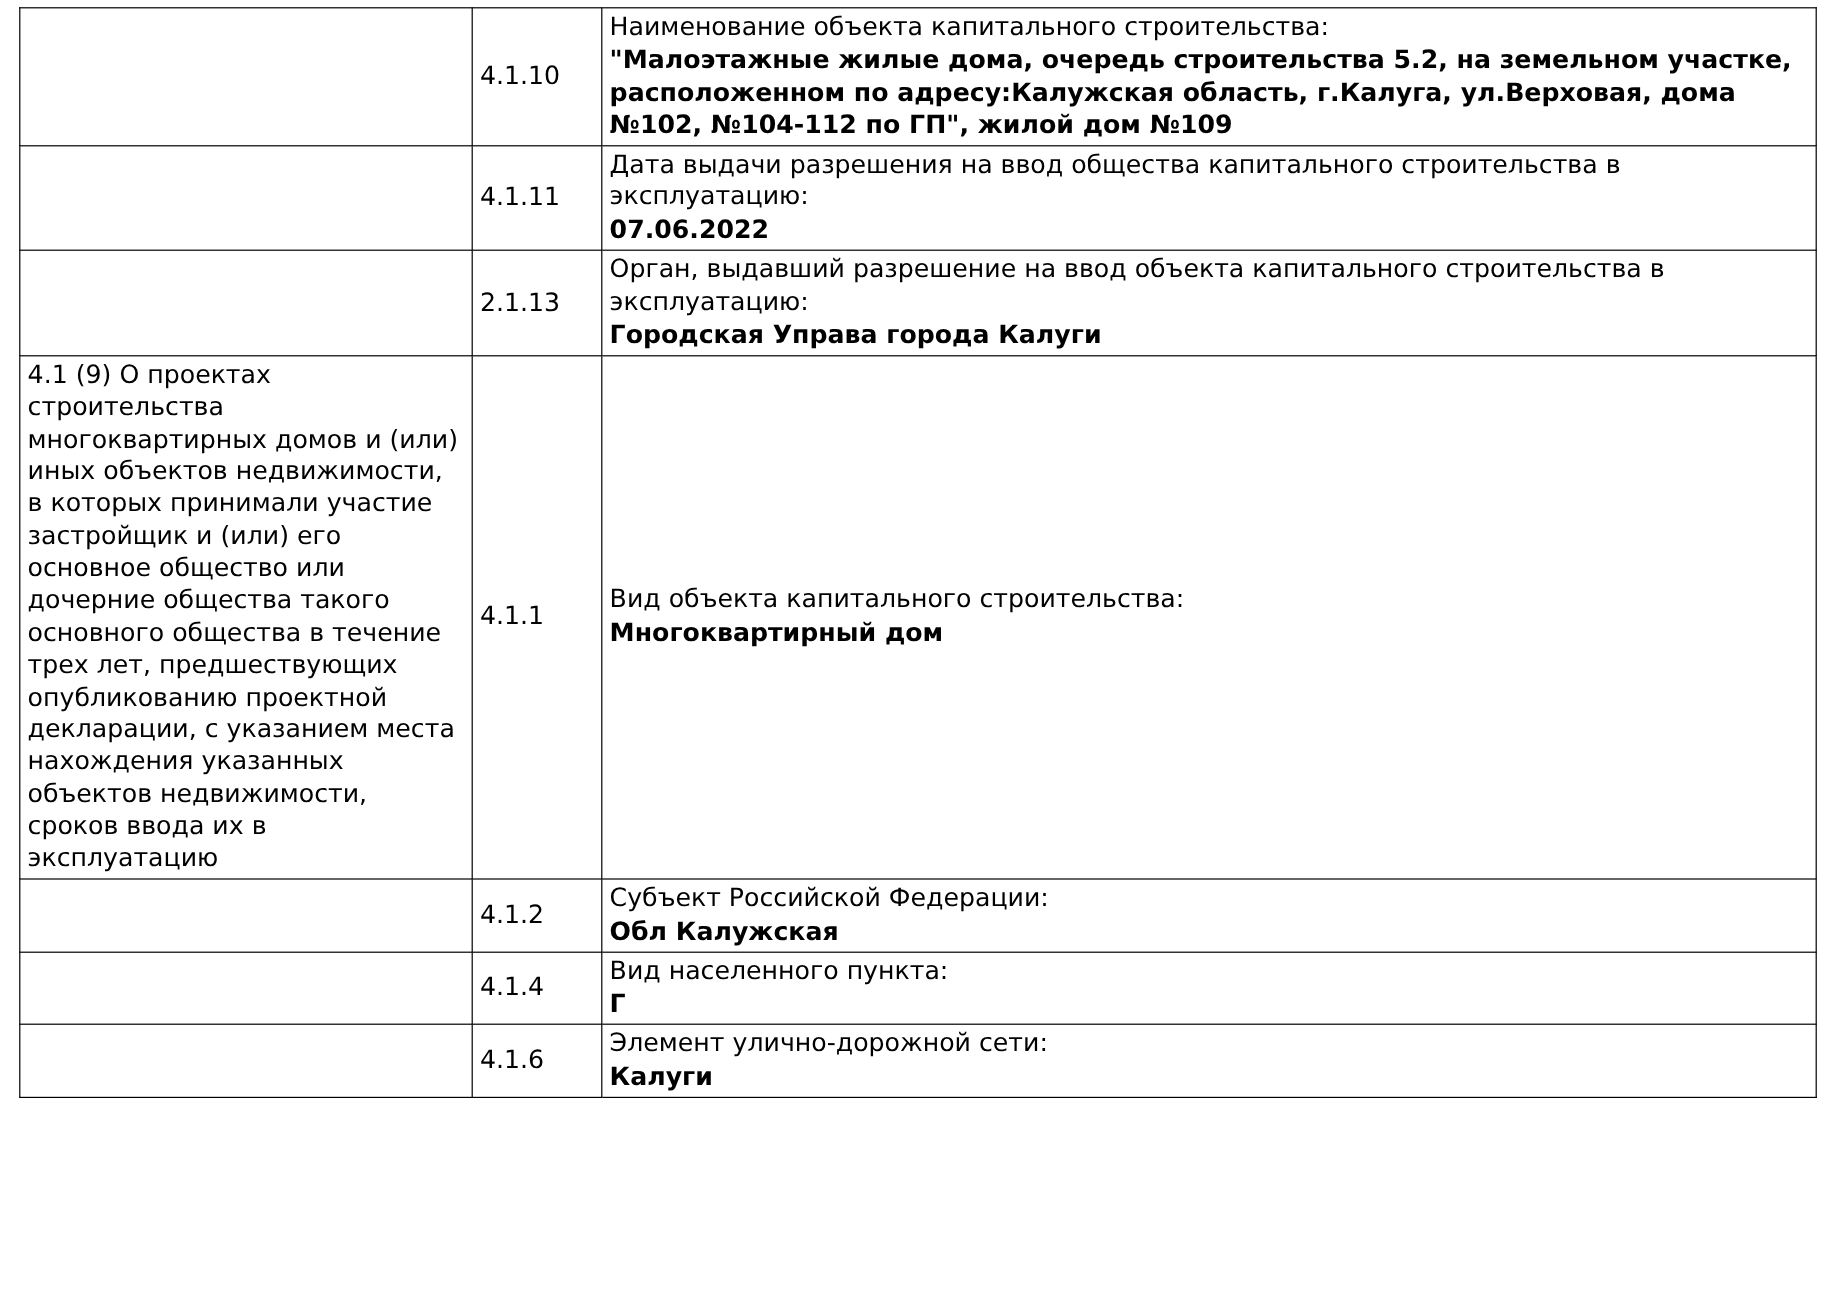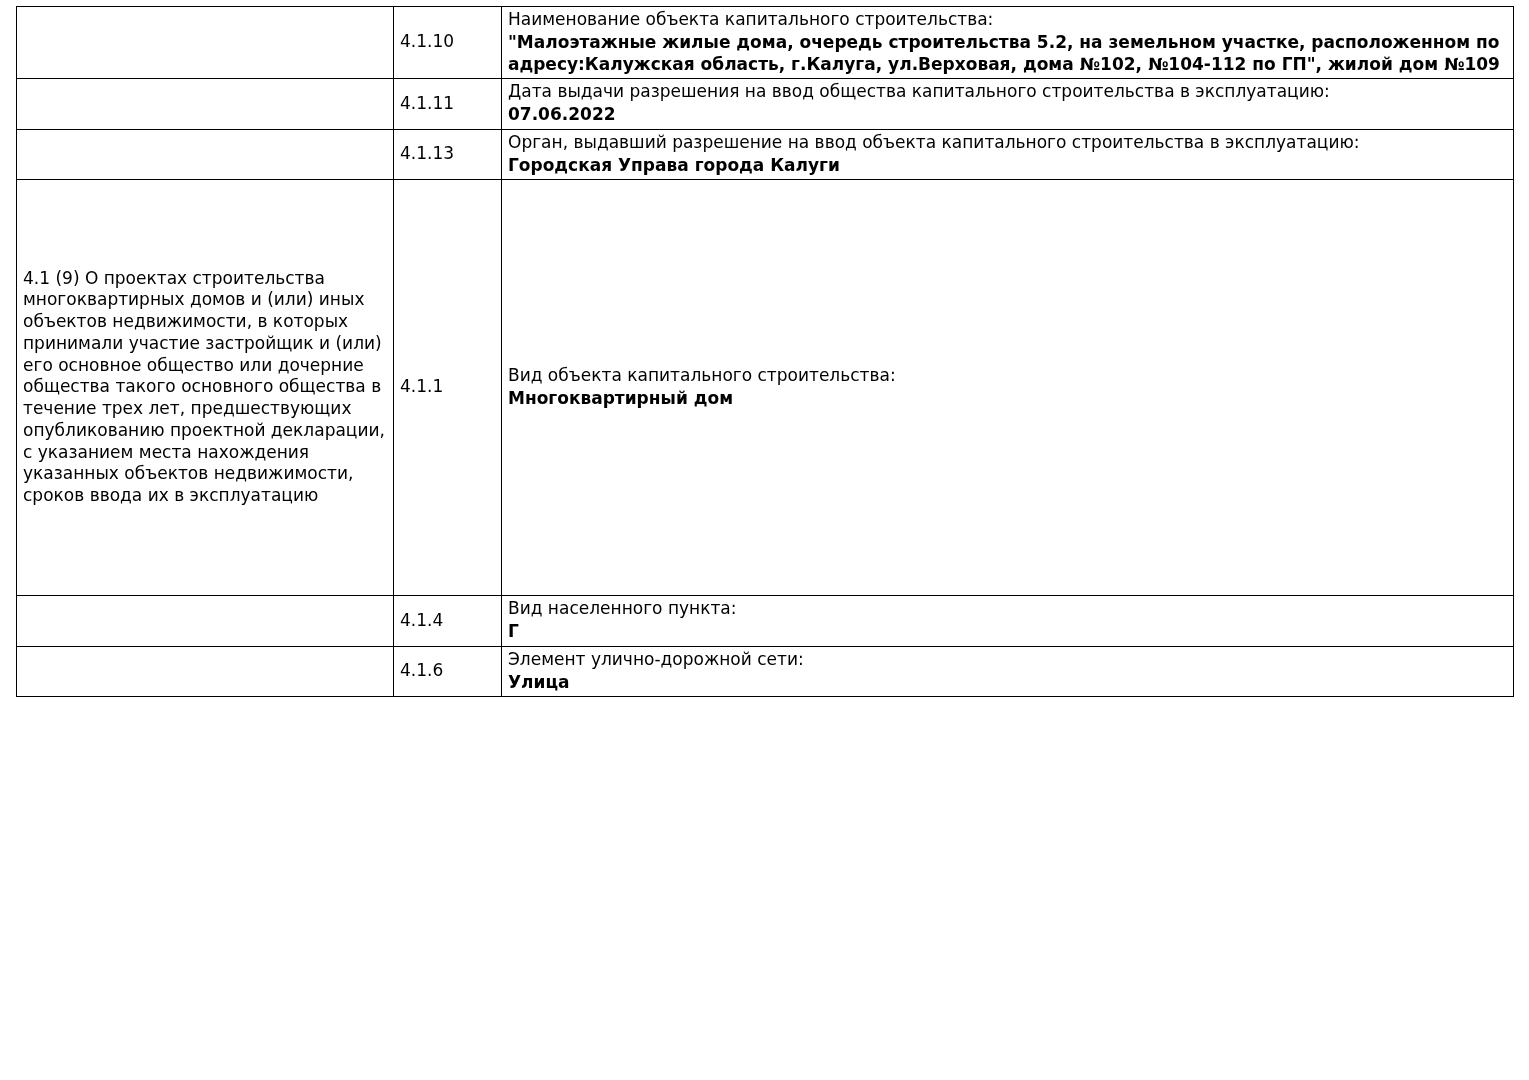--- a/index.html
+++ b/index.html
@@ -20,21 +20,21 @@
   }
   table.decl {
     border-collapse: collapse;
     width: 1497px;
     table-layout: fixed;
   }
   table.decl td {
     border: 1px solid #000000;
     vertical-align: middle;
     padding: 2px 6px 3px 6px;
-    font-size: 17px;
+    font-size: 21px;
     line-height: 1.28;
   }
   col.c-section { width: 377px; }
   col.c-code    { width: 108px; }
   col.c-body    { width: 1012px; }
 
   td.section {
     vertical-align: top;
     padding-top: 4px;
     font-size: 18.5px;
@@ -86,45 +86,53 @@
         <tr>
           <td class="section empty"></td>
           <td class="code">4.1.11</td>
           <td class="body">
             <span class="lbl">Дата выдачи разрешения на ввод общества капитального строительства в эксплуатацию:</span>
             <span class="val">07.06.2022</span>
           </td>
         </tr>
         <tr>
           <td class="section empty"></td>
-          <td class="code">4.1.13</td>
+          <td class="code">2.1.13</td>
           <td class="body">
             <span class="lbl">Орган, выдавший разрешение на ввод объекта капитального строительства в эксплуатацию:</span>
             <span class="val">Городская Управа города Калуги</span>
           </td>
         </tr>
         <tr>
           <td class="section">4.1 (9) О проектах строительства многоквартирных домов и (или) иных объектов недвижимости, в которых принимали участие застройщик и (или) его основное общество или дочерние общества такого основного общества в течение трех лет, предшествующих опубликованию проектной декларации, с указанием места нахождения указанных объектов недвижимости, сроков ввода их в эксплуатацию</td>
           <td class="code">4.1.1</td>
           <td class="body" style="height: 410px;">
             <span class="lbl">Вид объекта капитального строительства:</span>
             <span class="val">Многоквартирный дом</span>
           </td>
         </tr>
         <tr>
           <td class="section empty"></td>
+          <td class="code">4.1.2</td>
+          <td class="body">
+            <span class="lbl">Субъект Российской Федерации:</span>
+            <span class="val">Обл Калужская</span>
+          </td>
+        </tr>
+        <tr>
+          <td class="section empty"></td>
           <td class="code">4.1.4</td>
           <td class="body">
             <span class="lbl">Вид населенного пункта:</span>
             <span class="val">Г</span>
           </td>
         </tr>
         <tr>
           <td class="section empty"></td>
           <td class="code">4.1.6</td>
           <td class="body">
             <span class="lbl">Элемент улично-дорожной сети:</span>
-            <span class="val">Улица</span>
+            <span class="val">Калуги</span>
           </td>
         </tr>
       </tbody>
   </table>
 </div>
 
 </body></html>

